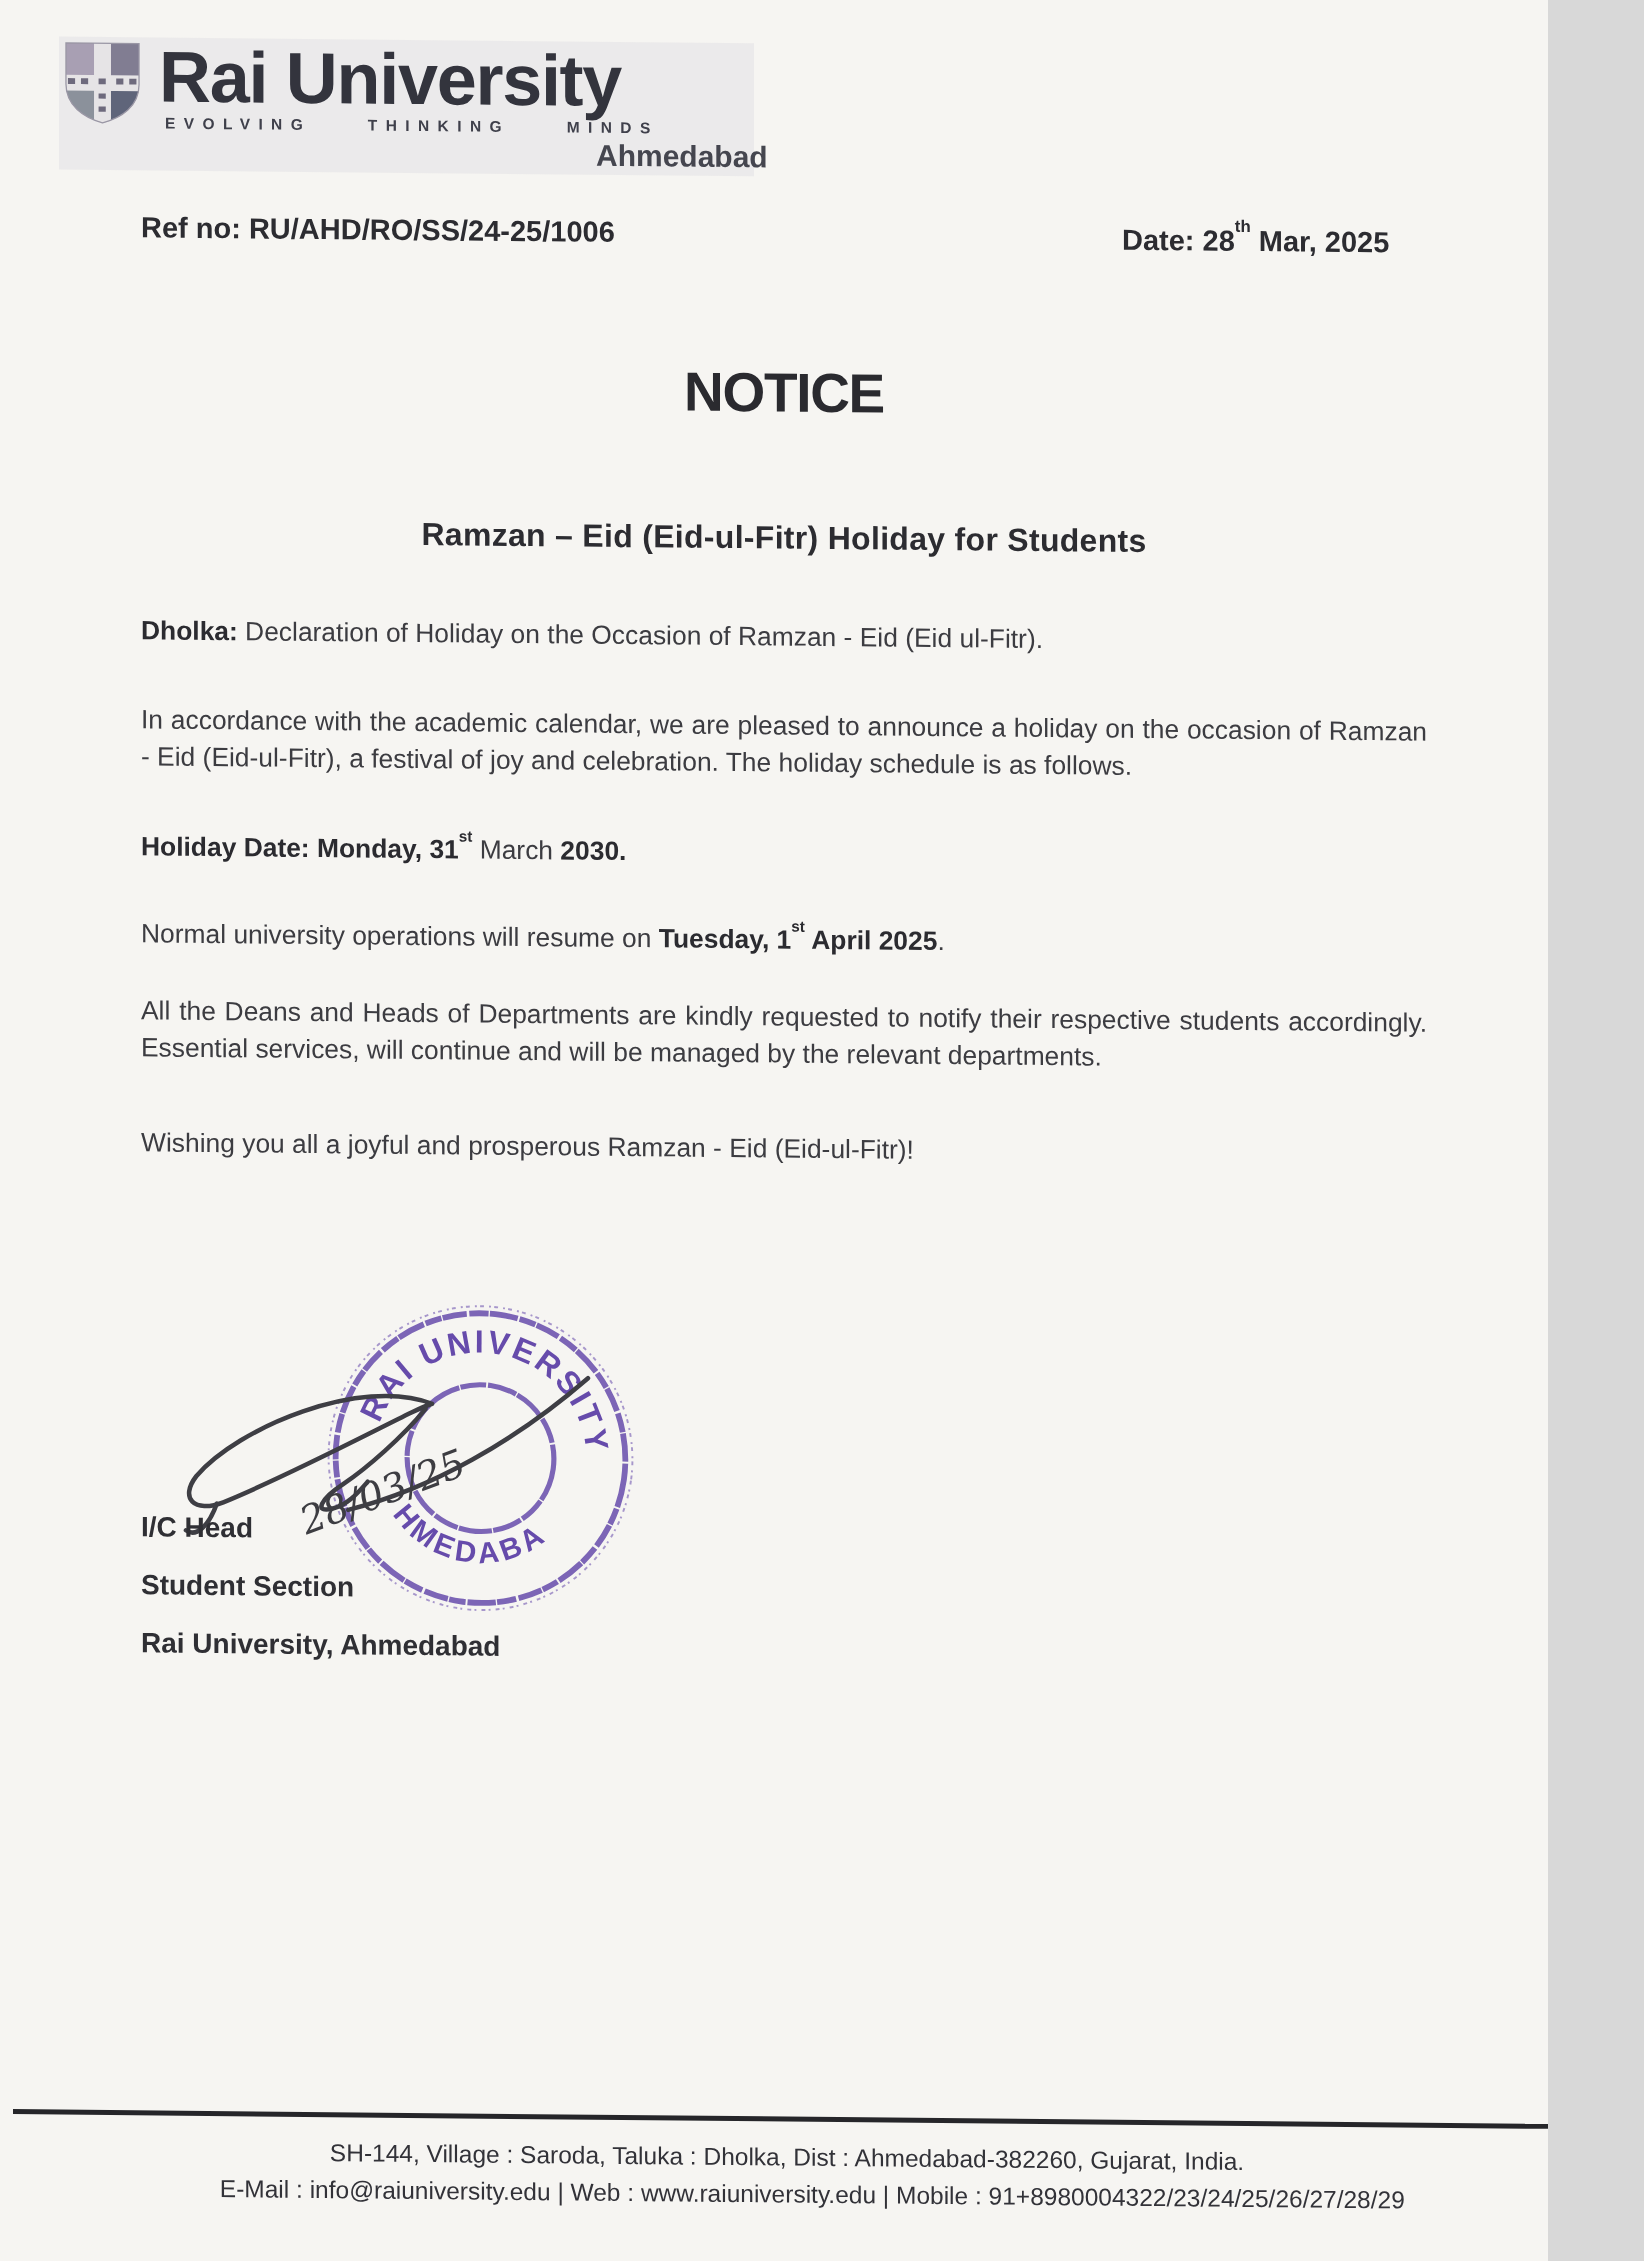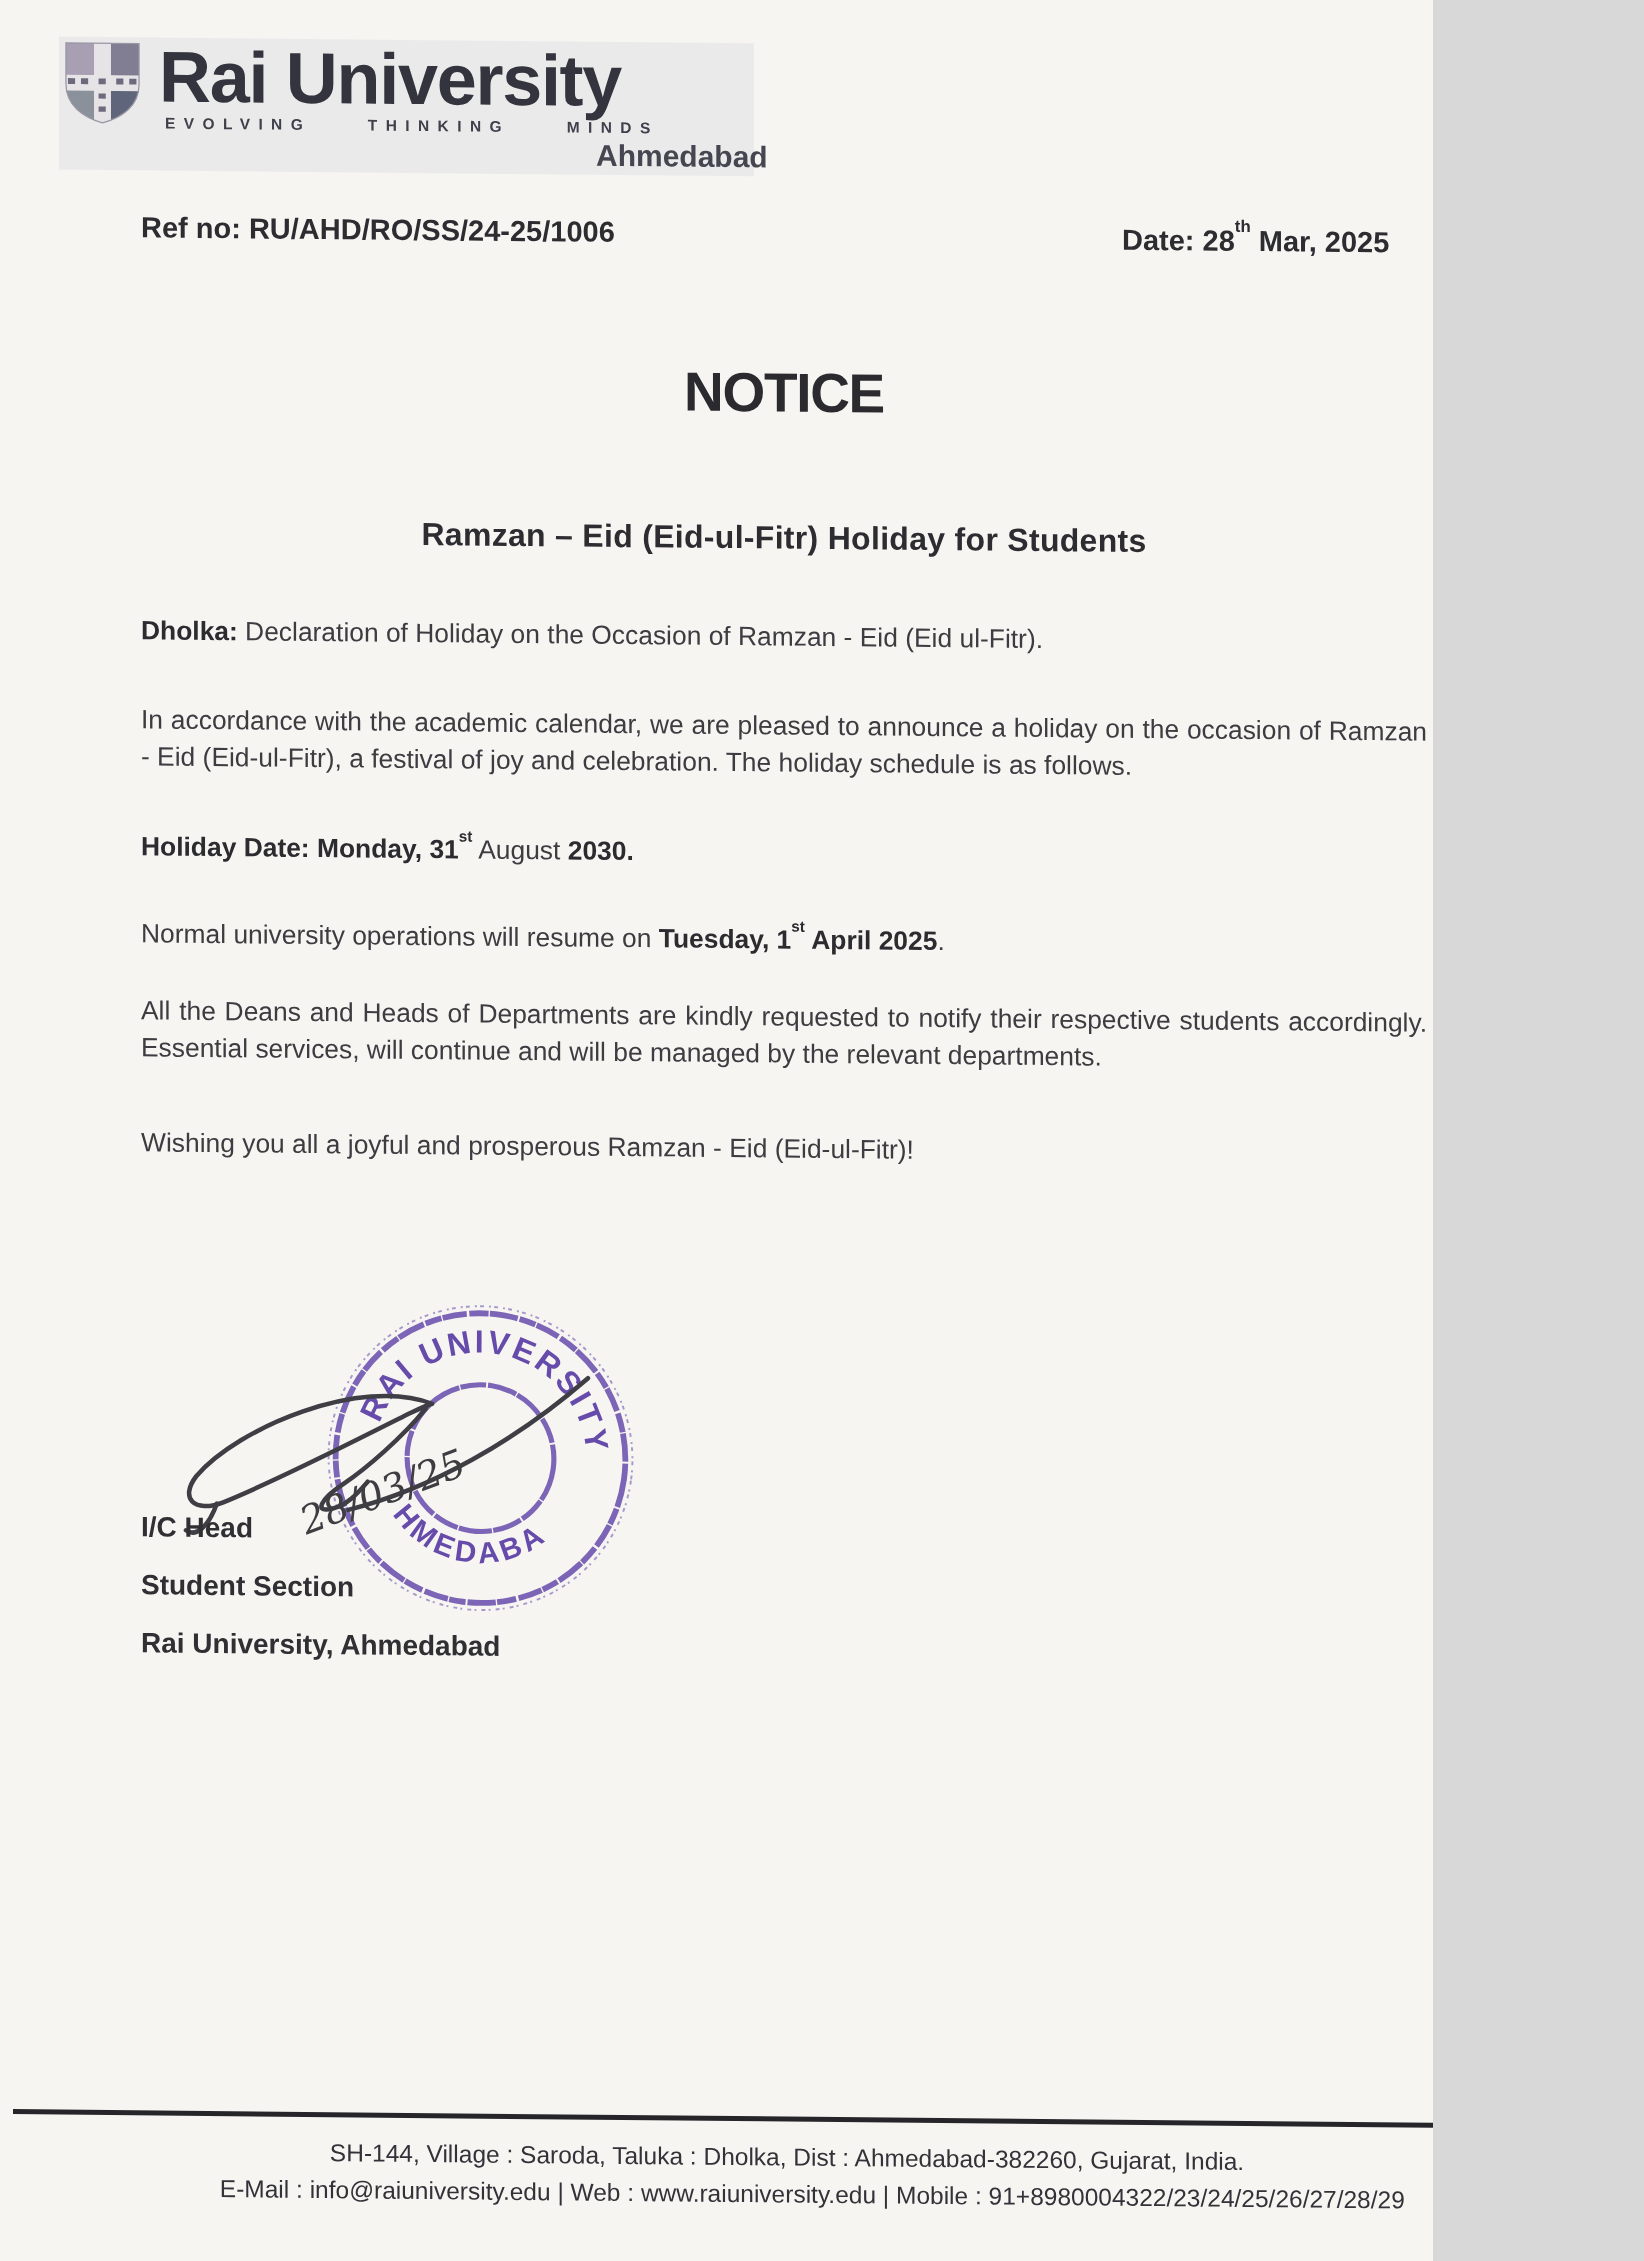--- a/index.html
+++ b/index.html
@@ -1,17 +1,17 @@
 <!DOCTYPE html>
 <html style="font-size:10.3px"><head>
 <meta charset="utf-8">
 <style>
   html,body{margin:0;padding:0;background:#d8d8d8;}
   .page{
-    position:relative; width:1433px; height:2261px;
+    position:relative; width:1548px; height:2261px;
     background:#f6f5f2; overflow:hidden;
     font-family:"Liberation Sans","DejaVu Sans",sans-serif;
     color:#3b3b40;
   }
   .skew{position:absolute; inset:0; transform:skewY(0.55deg); transform-origin:0 0;}
 
   
   .logo-bg{position:absolute; left:59px; top:36px; width:695px; height:133px;
            background:#e9e7e9; opacity:.8;}
   .shield{position:absolute; left:64px; top:40px; width:77px; height:84px;}
@@ -97,21 +97,21 @@
     <div class="date-line"><span>Date: 28</span><sup>th</sup><span> Mar, 2025</span></div>
 
     <div class="col">
       <h1 class="notice">NOTICE</h1>
       <h2 class="title">Ramzan – Eid (Eid-ul-Fitr) Holiday for Students</h2>
 
       <p class="body-text subject"><b>Dholka:</b><span> Declaration of Holiday on the Occasion of Ramzan - Eid (Eid ul-Fitr).</span></p>
 
       <p class="body-text just para1">In accordance with the academic calendar, we are pleased to announce a holiday on the occasion of Ramzan - Eid (Eid-ul-Fitr), a festival of joy and celebration. The holiday schedule is as follows.</p>
 
-      <p class="body-text holiday"><b><span>Holiday Date: Monday, 31</span><sup>st</sup></b><span> August </span><b>2030.</b></p>
+      <p class="body-text holiday"><b><span>Holiday Date: Monday, 31</span><sup>st</sup></b><span> March </span><b>2030.</b></p>
 
       <p class="body-text resume"><span>Normal university operations will resume on </span><b><span>Tuesday, 1</span><sup>st</sup><span> April 2025</span></b><span>.</span></p>
 
       <p class="body-text just para2">All the Deans and Heads of Departments are kindly requested to notify their respective students accordingly. Essential services, will continue and will be managed by the relevant departments.</p>
 
       <p class="body-text closing">Wishing you all a joyful and prosperous Ramzan - Eid (Eid-ul-Fitr)!</p>
     </div>
 
     <svg class="stamp" viewBox="0 0 480 480" xmlns="http://www.w3.org/2000/svg" xmlns:xlink="http://www.w3.org/1999/xlink">
       <g transform="rotate(8 240 240)" fill="none" stroke="#5a3da5">

